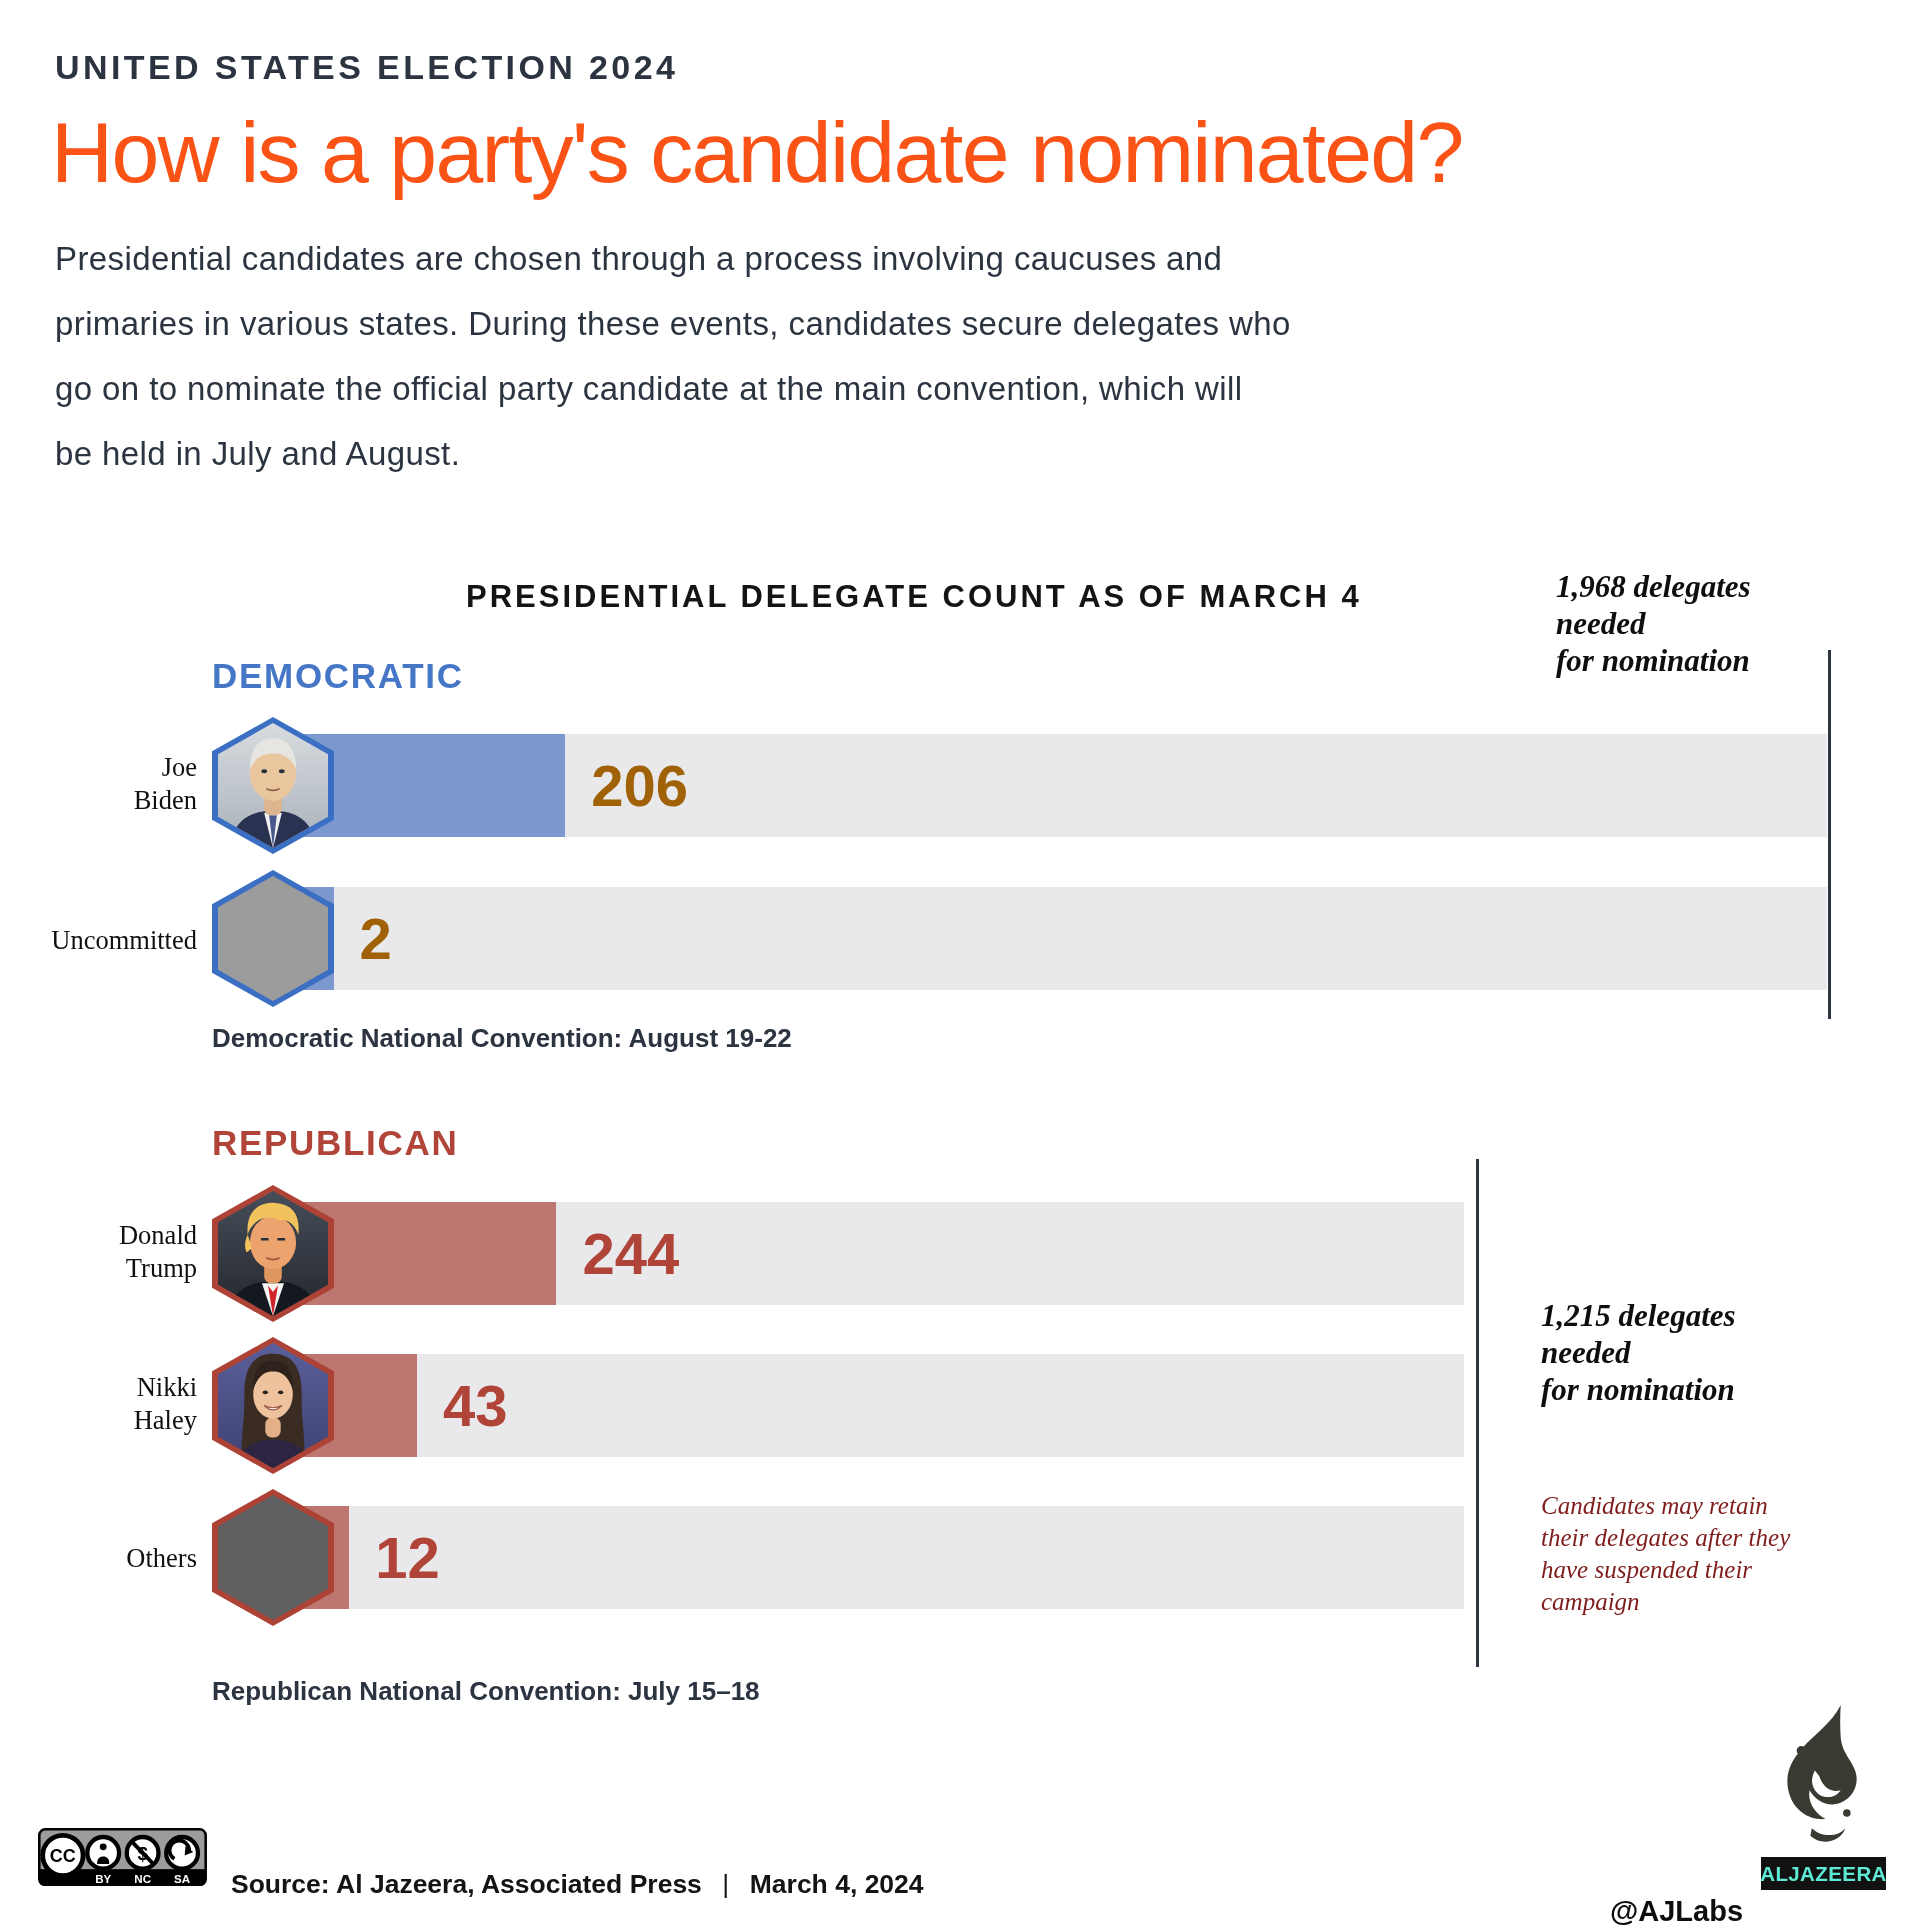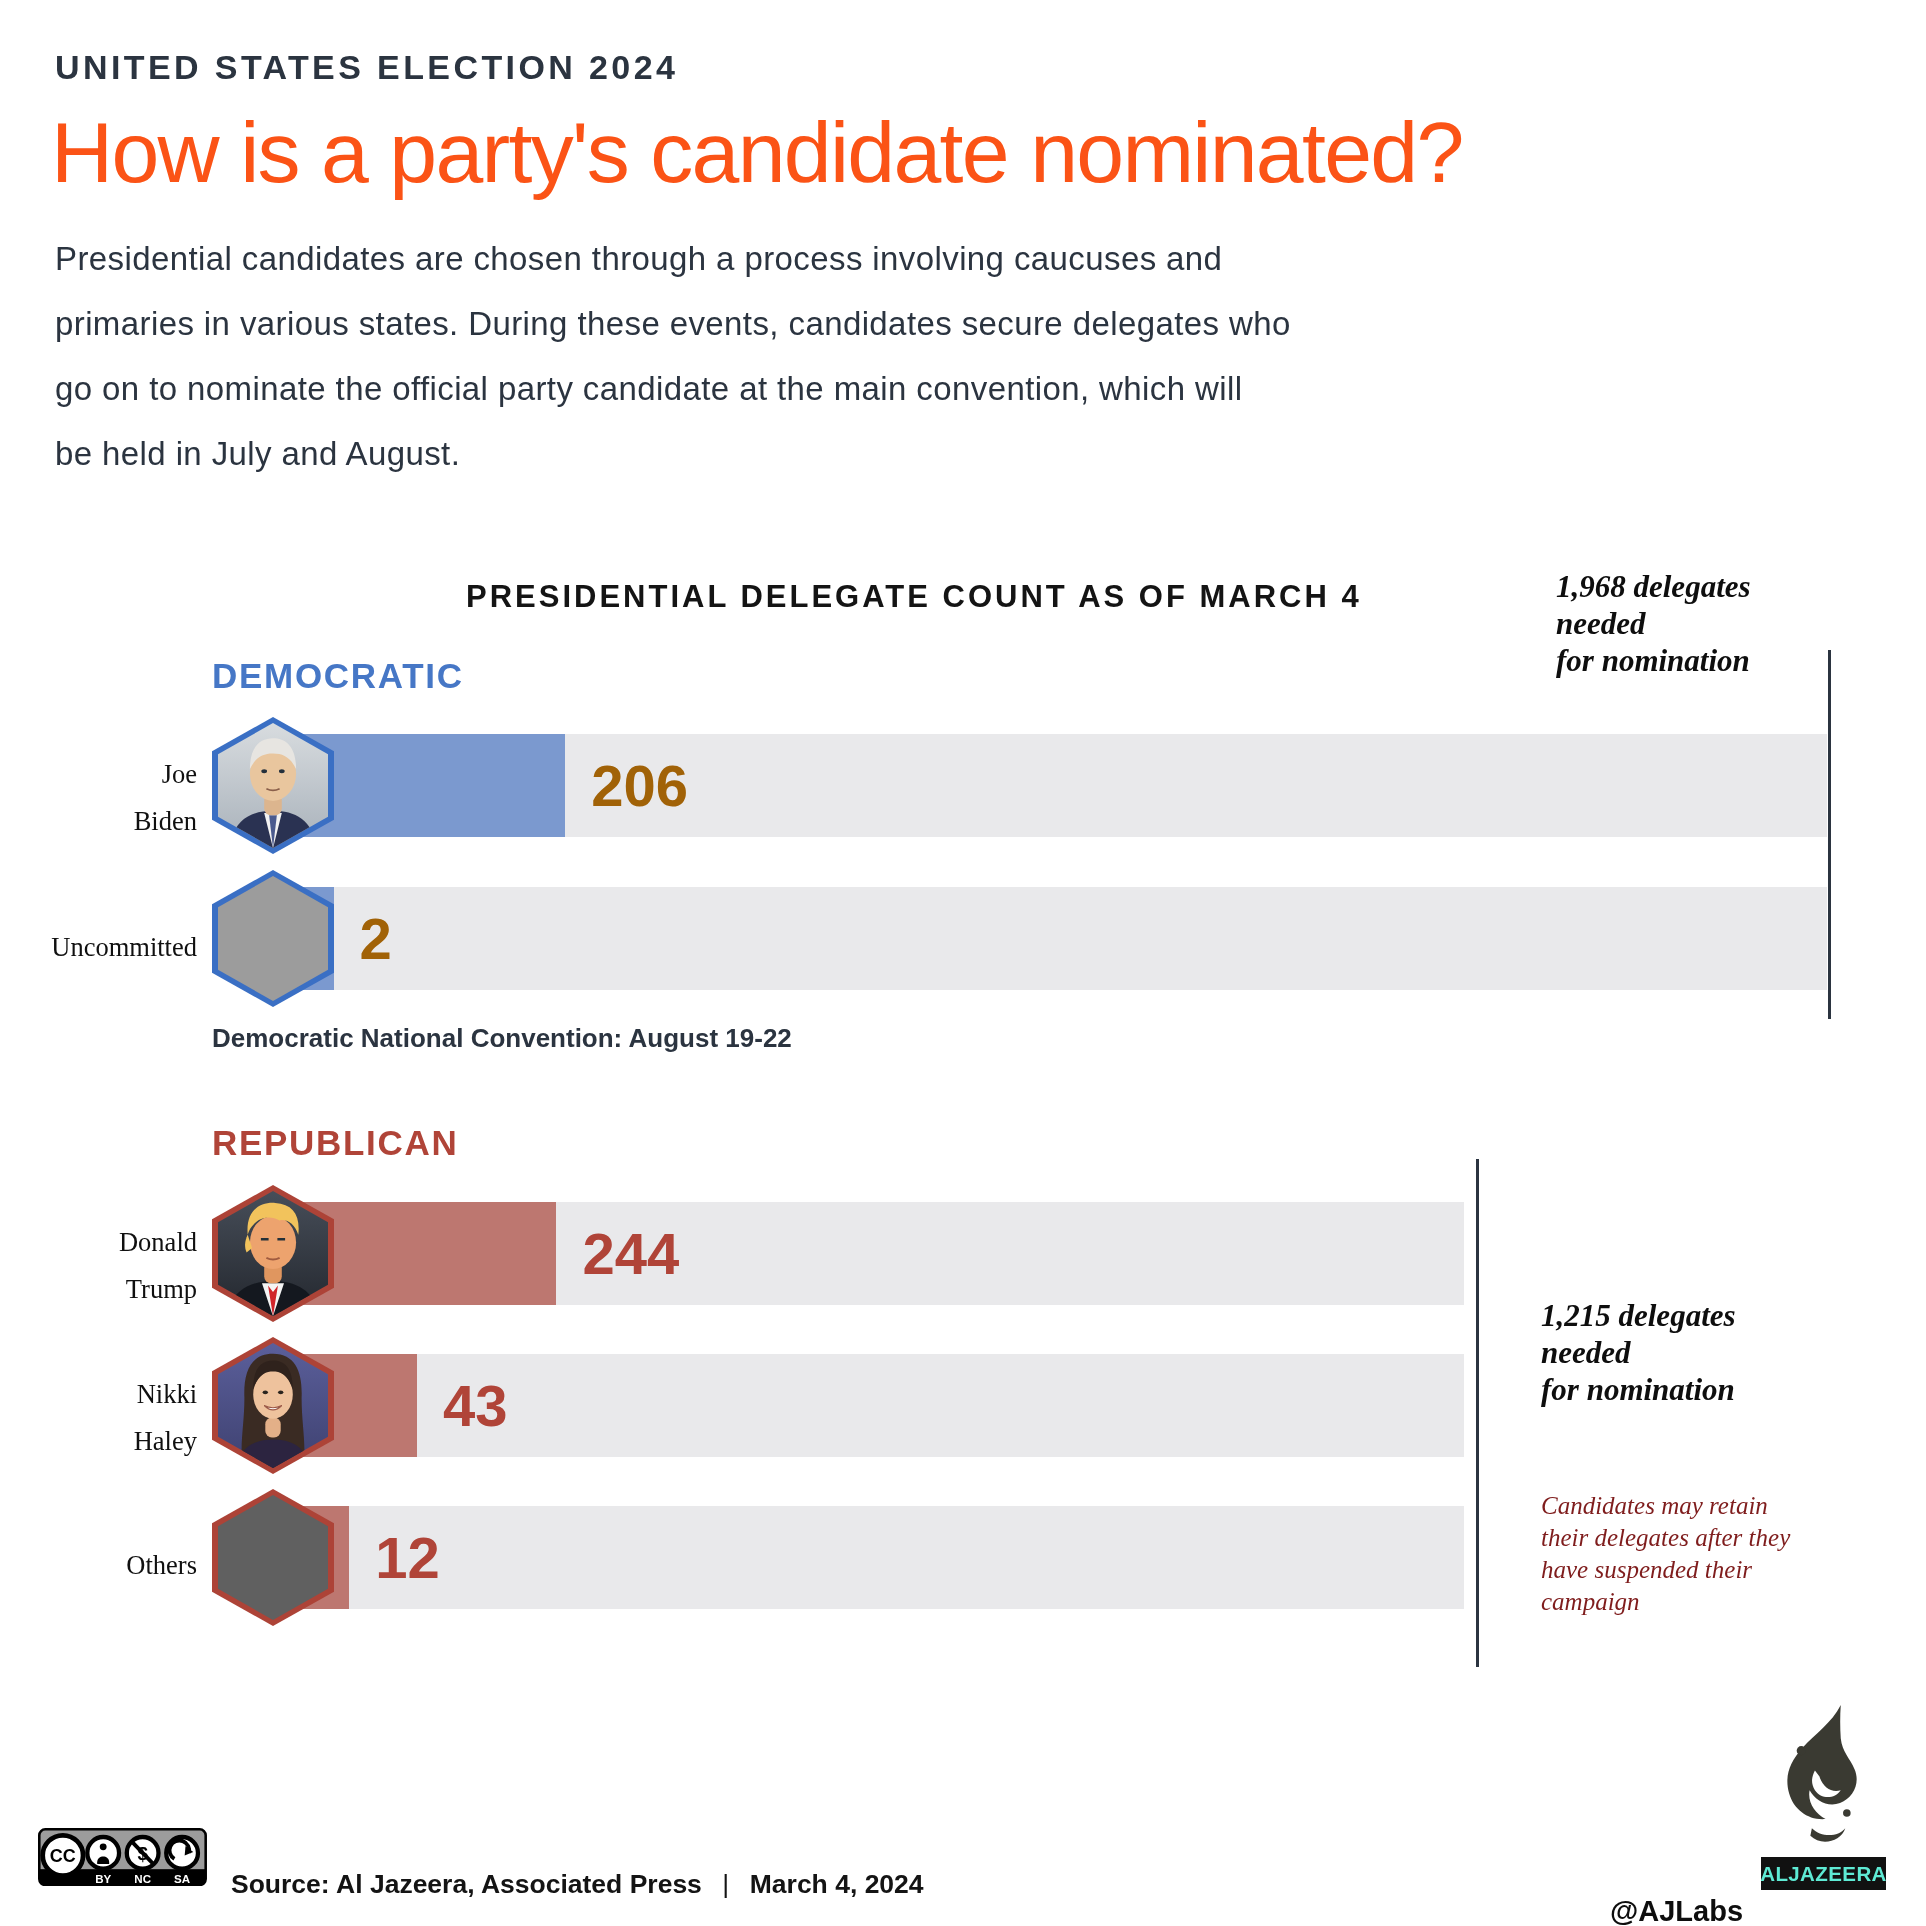--- a/index.html
+++ b/index.html
@@ -42,21 +42,21 @@
   .hex{position:absolute;width:122px;height:137px;
        clip-path:polygon(50% 0,100% 25%,100% 75%,50% 100%,0 75%,0 25%);}
   .hex-dem{background:#3a6fc4;}
   .hex-rep{background:#ad4337;}
   .hex-in{position:absolute;inset:6px;clip-path:polygon(50% 0,100% 25%,100% 75%,50% 100%,0 75%,0 25%);overflow:hidden;}
   .hex-in svg{width:100%;height:100%;display:block;}
   .hex-fill-gray{background:#9c9c9c;}
   .hex-fill-darkgray{background:#606060;}
   
   .cand-name{position:absolute;left:0;width:197px;text-align:right;
-             font-family:"Liberation Serif","DejaVu Serif",serif;font-size:26.5px;line-height:47px;
+             font-family:"Liberation Serif","DejaVu Serif",serif;font-size:26.5px;line-height:33px;
              color:#101010;white-space:pre-line;}
   
   .goal-line{position:absolute;width:2.6px;background:#2b3440;}
   .dem-goal{left:1828px;top:650px;height:369px;}
   .rep-goal{left:1476px;top:1159px;height:508px;}
   
   .cc-badge{left:38px;top:1828px;width:169px;height:58px;}
   .source-line{left:231px;top:1869px;font-size:26.5px;font-weight:600;color:#141414;white-space:nowrap;}
   .source-line .sep{display:inline-block;margin:0 20.5px;font-weight:400;}
   .handle{left:1610px;top:1863px;font-size:29px;font-weight:700;color:#0e0e0e;margin-top:32px;}
@@ -188,20 +188,21 @@
 
   <div class="cand-name" style="top:1542px;">Others</div>
   <div class="bar-row rep-row" style="top:1506px;">
     <div class="bar rep" style="width: 6.4%;"></div>
     <div class="value rep">12</div>
   </div>
   <div class="hex hex-rep" style="left:212px;top:1489px;">
     <div class="hex-in hex-fill-darkgray"></div>
   </div>
 
+  <div class="abs convention rep-convention">Republican National Convention: July 15–18</div>
   <div class="goal-line rep-goal"></div>
   <div class="abs serif-note rep-note">1,215 delegates
 needed
 for nomination</div>
   <div class="abs rep-caption">Candidates may retain
 their delegates after they
 have suspended their
 campaign</div>
 
   <div class="abs cc-badge">

